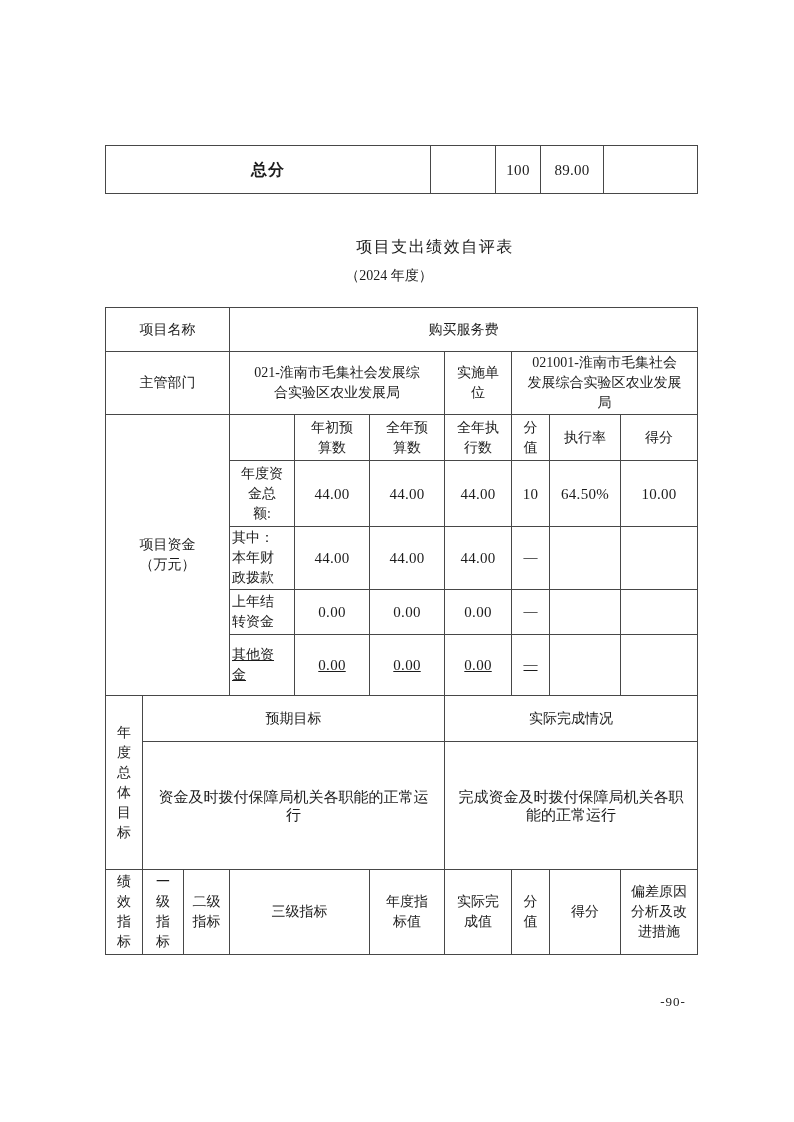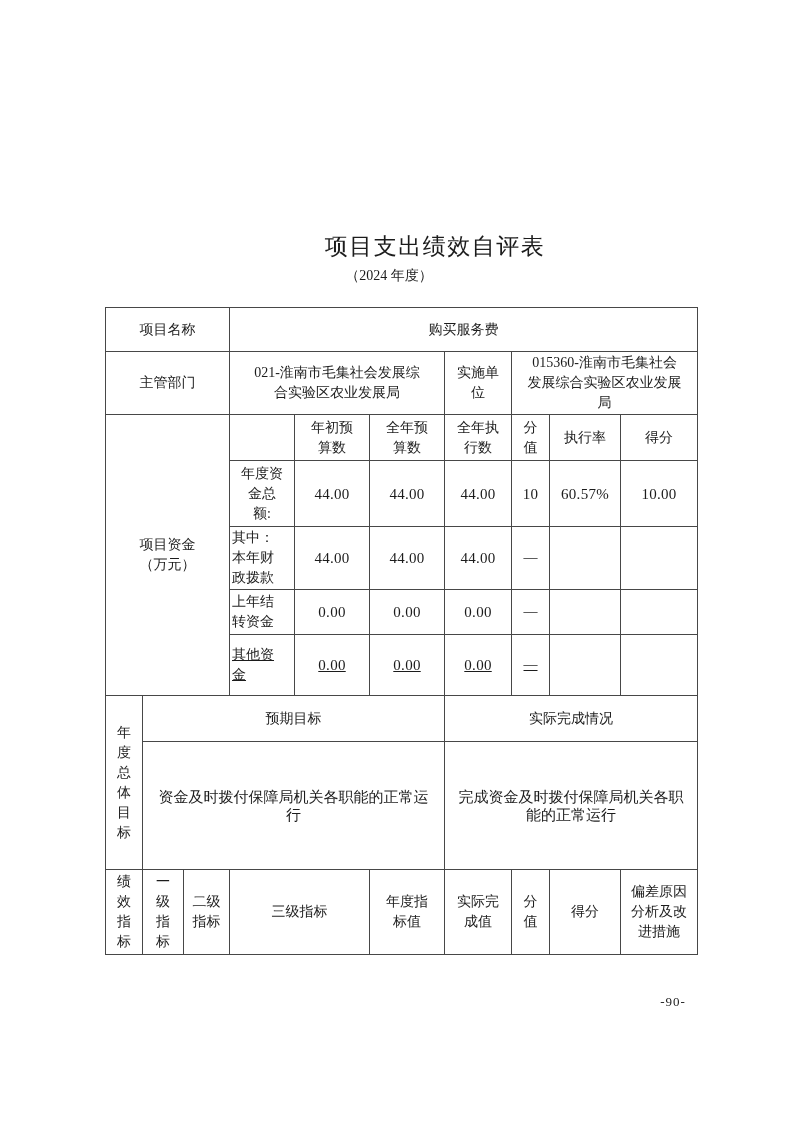--- a/index.html
+++ b/index.html
@@ -25,21 +25,21 @@
   }
   
   .summary-wrap{position:absolute;left:105px;top:145px;}
   .summary-wrap table{width:592px;}
   .summary-wrap tr{height:48px;}
   .sum-label{font-weight:bold;font-size:16px;letter-spacing:1px;}
   .num{font-size:15px;letter-spacing:.3px;}
   
   .doc-title{
     position:absolute;left:105px;top:234px;width:592px;
-    text-align:center;font-size:23px;letter-spacing:1.5px;line-height:26px;
+    text-align:center;font-size:16px;letter-spacing:1.5px;line-height:26px;
   }
   .doc-title span{position:relative;left:34px;}
   .doc-subtitle{
     position:absolute;left:105px;top:267px;width:592px;
     text-align:center;font-size:14px;line-height:18px;
   }
   .doc-subtitle span{position:relative;left:-20px;margin-left:16px;}
   
   .main-wrap{position:absolute;left:105px;top:307px;}
   .main-wrap table{width:592px;}
@@ -59,20 +59,40 @@
   .page-number{
     position:absolute;left:633px;top:994px;width:80px;
     text-align:center;font-size:13px;letter-spacing:1px;
   }
 </style>
 </head>
 <body>
 
 <div class="page">
 
+  <div class="summary-wrap">
+    <table>
+      <colgroup>
+        <col style="width:325px">
+          <col style="width:65px">
+          <col style="width:45px">
+        <col style="width:63px">
+          <col style="width:94px">
+      </colgroup>
+      <tbody>
+          <tr>
+        <td class="sum-label">总分</td>
+        <td></td>
+        <td class="num">100</td>
+        <td class="num">89.00</td>
+        <td></td>
+      </tr>
+    </tbody>
+      </table>
+  </div>
 
   <div class="doc-title">
     <span>项目支出绩效自评表</span>
   </div>
   <div class="doc-subtitle">
     <span>（2024 年度）</span>
   </div>
 
   <div class="main-wrap">
     <table>
@@ -94,21 +114,21 @@
         <td colspan="3">项目名称</td>
         <td colspan="7">购买服务费</td>
       </tr>
 
       <tr class="r2">
         <td colspan="3">主管部门</td>
         <td colspan="3">021-淮南市毛集社会发展综
 合实验区农业发展局</td>
         <td>实施单
 位</td>
-        <td colspan="3">015360-淮南市毛集社会
+        <td colspan="3">021001-淮南市毛集社会
 发展综合实验区农业发展
 局</td>
       </tr>
 
       <tr class="r3">
         <td colspan="3" rowspan="5">项目资金
 （万元）</td>
         <td></td>
         <td>年初预
 算数</td>
@@ -123,21 +143,21 @@
       </tr>
 
       <tr class="r4">
         <td>年度资
 金总
 额:</td>
         <td class="num">44.00</td>
         <td class="num">44.00</td>
         <td class="num">44.00</td>
         <td class="num">10</td>
-        <td class="num">60.57%</td>
+        <td class="num">64.50%</td>
         <td class="num">10.00</td>
       </tr>
 
       <tr class="r5">
         <td class="left">其中：
 本年财
 政拨款</td>
         <td class="num">44.00</td>
         <td class="num">44.00</td>
         <td class="num">44.00</td>

